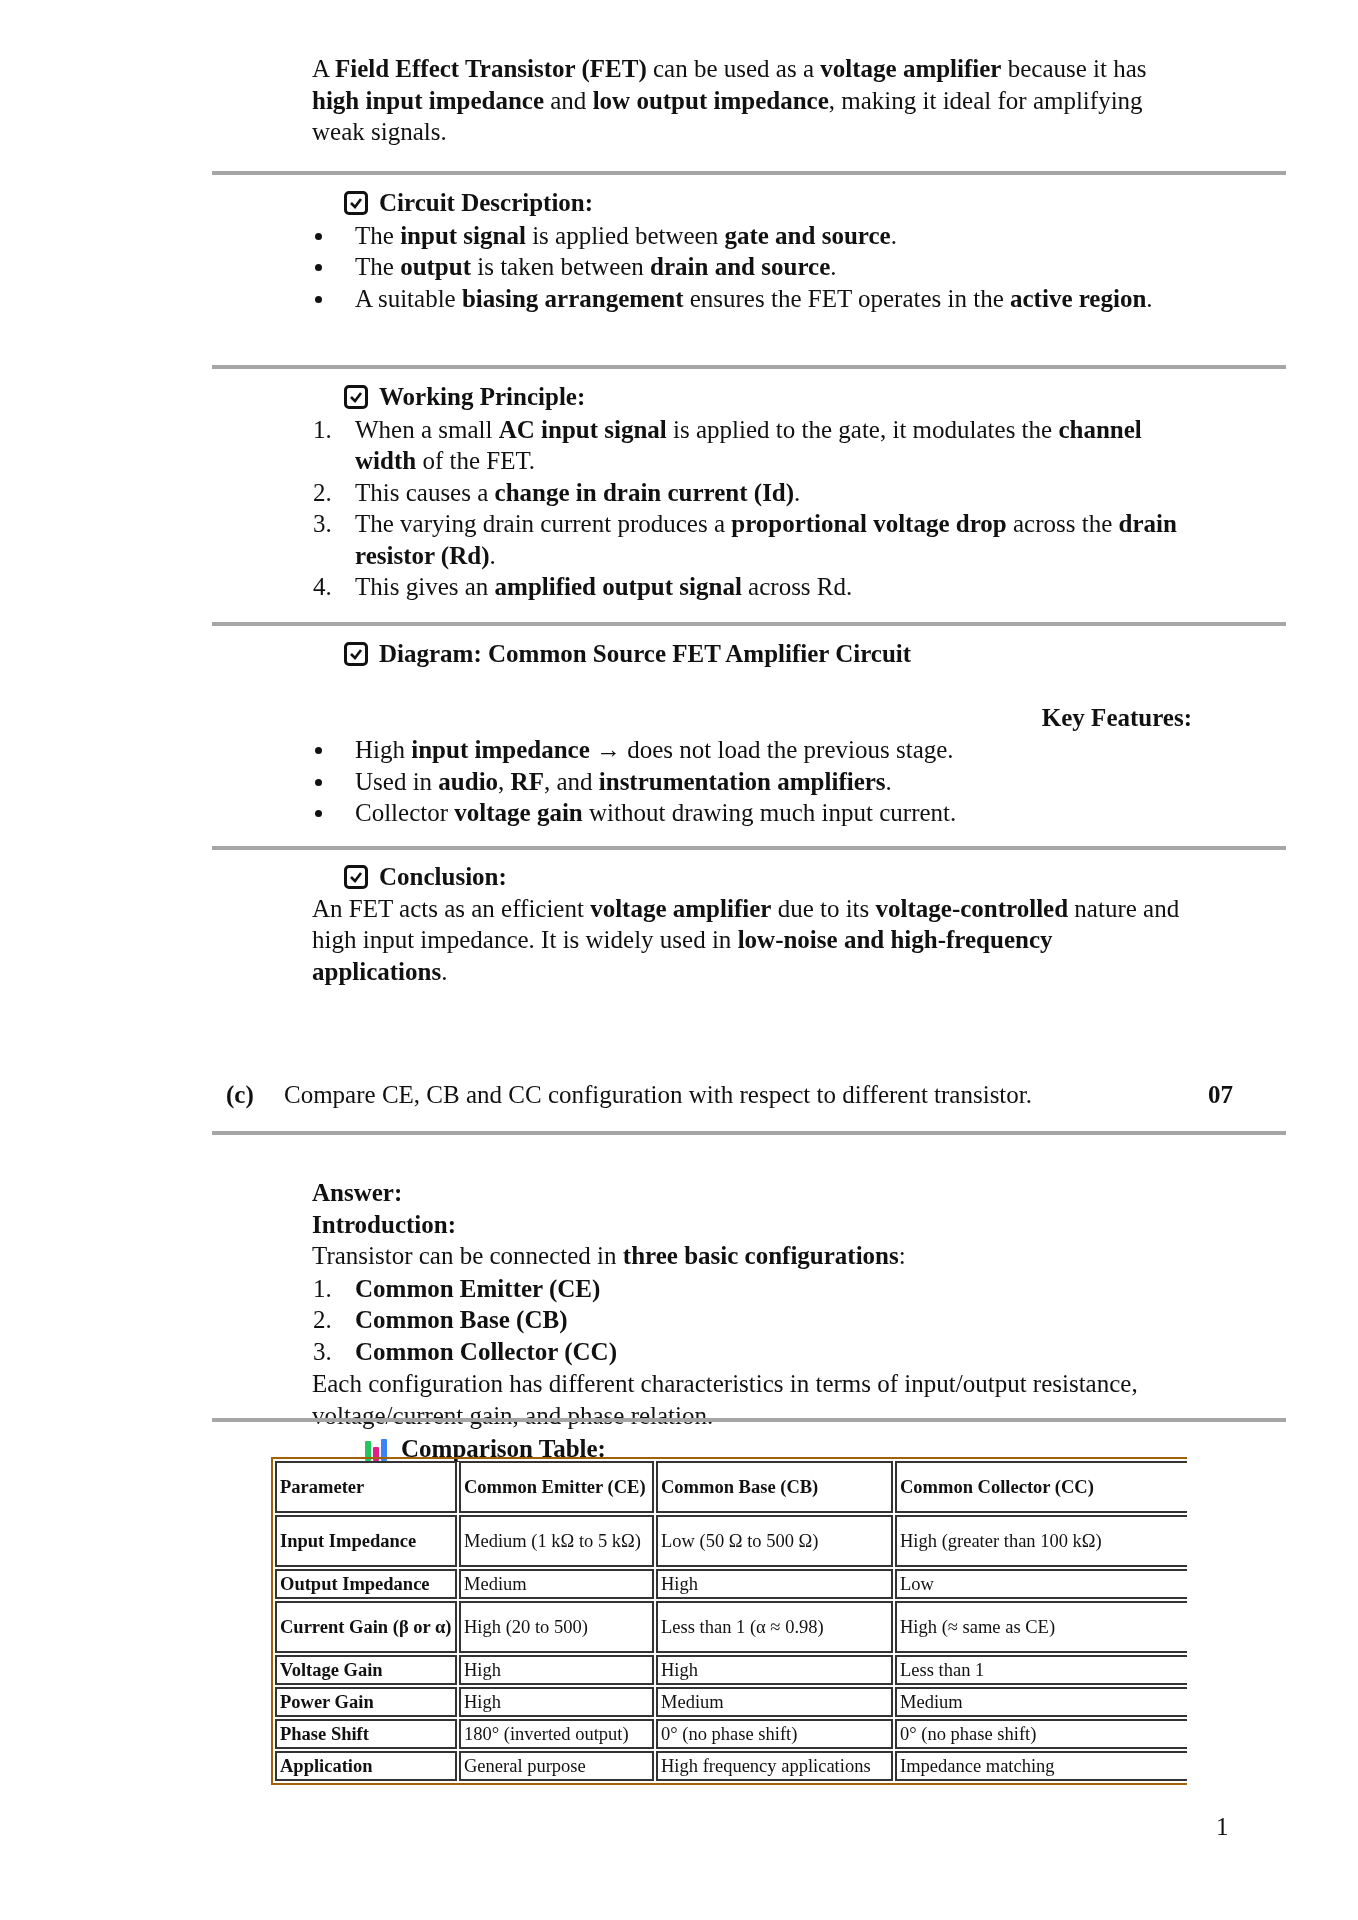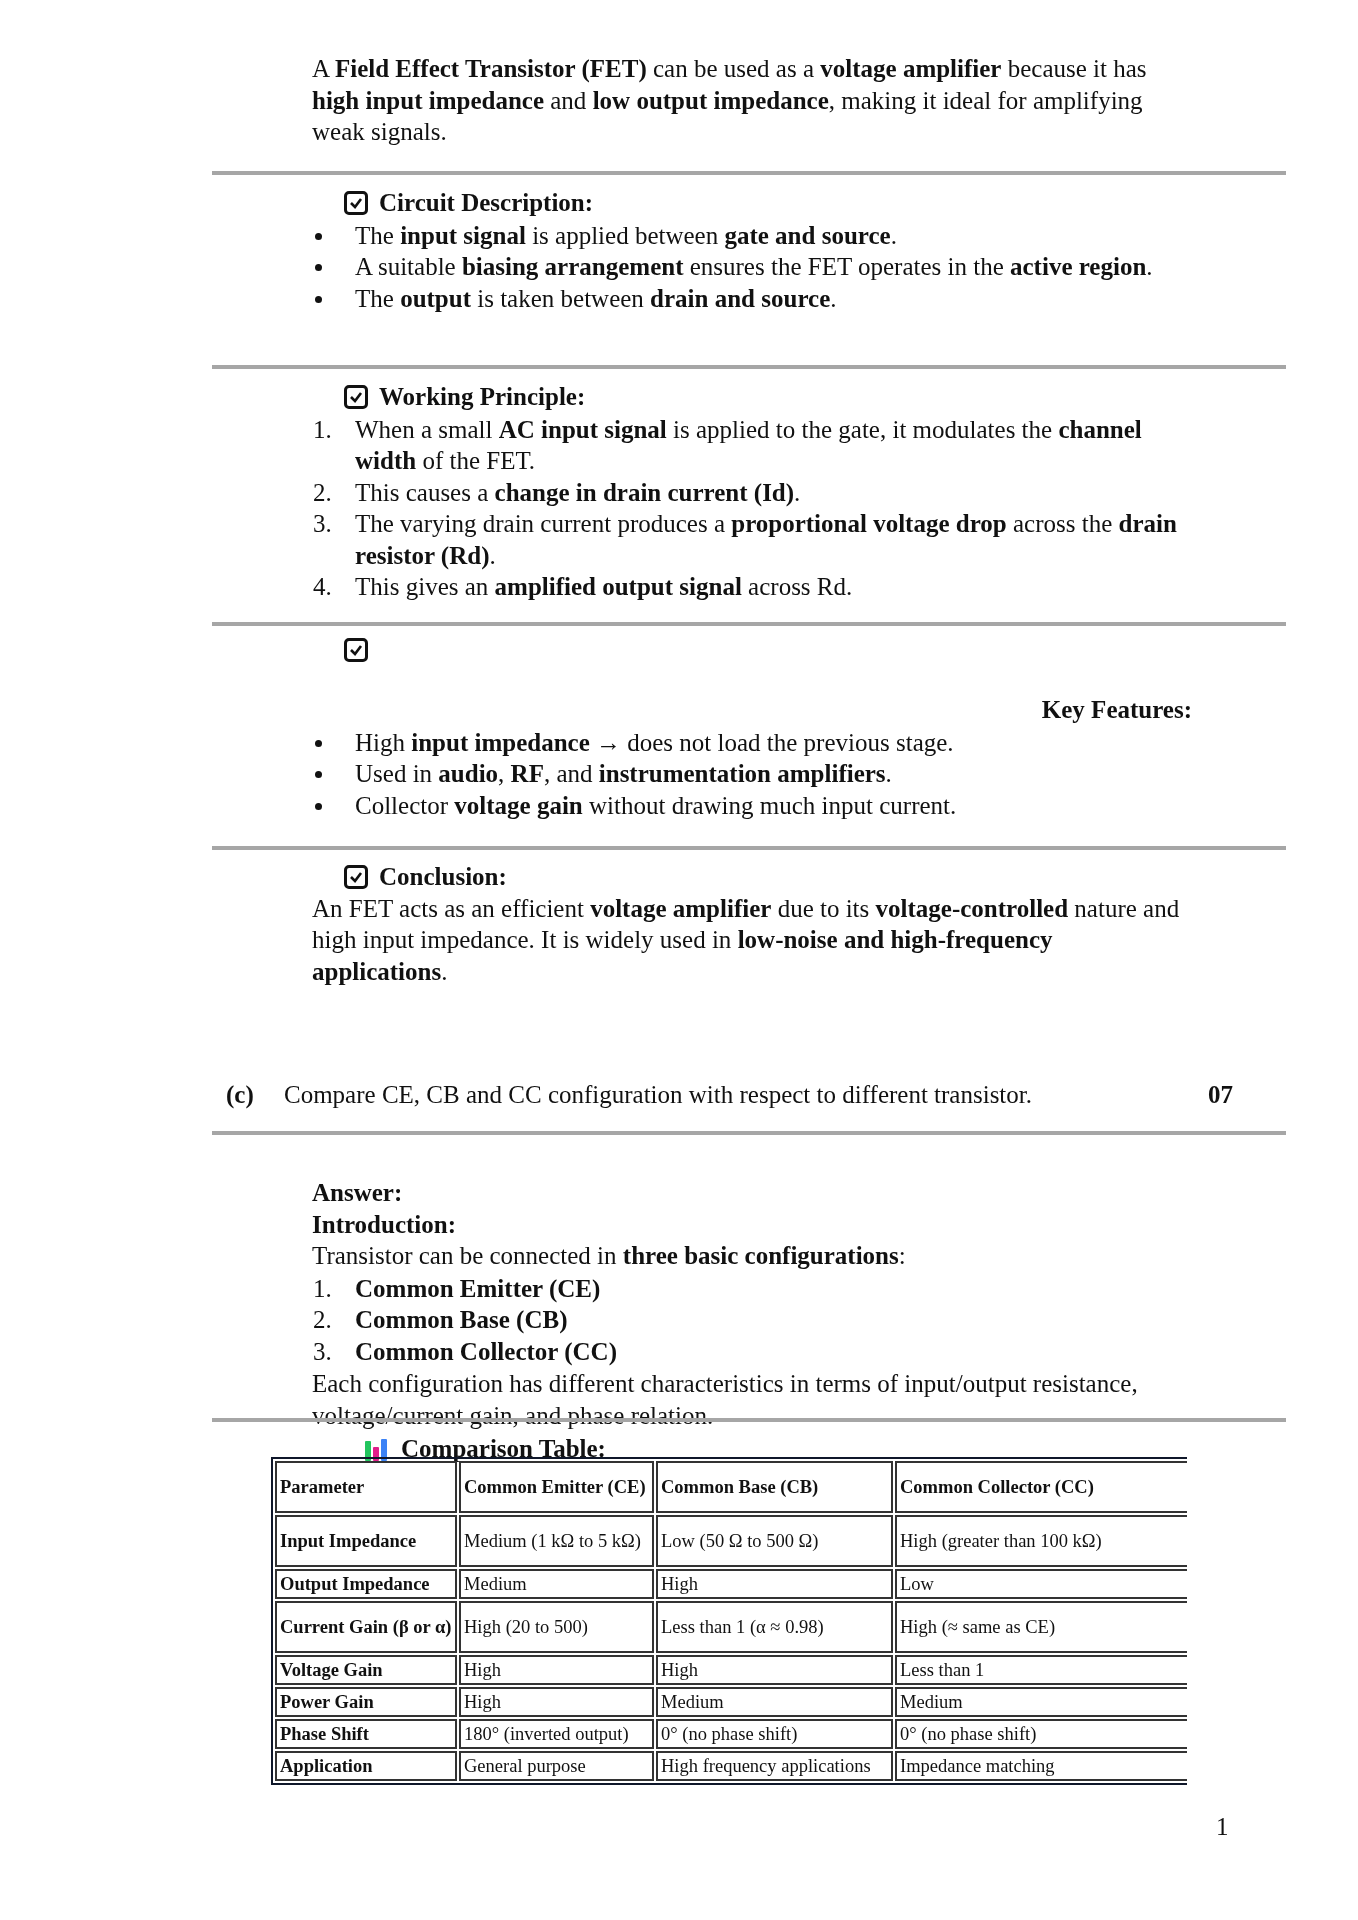--- a/index.html
+++ b/index.html
@@ -28,21 +28,21 @@
   .q-row { position: absolute; left: 226px; width: 1020px; font-size: 25px; line-height: 31px; top: 1079px; }
   .q-row .label { position: absolute; left: 0; font-weight: bold; }
   .q-row .text { position: absolute; left: 58px; }
   .q-row .marks { position: absolute; left: 982px; font-weight: bold; }
   .chart-icon { display: inline-block; width: 25px; height: 25px; position: relative; margin-right: 12px; }
   .chart-icon span { position: absolute; bottom: 0; width: 6px; border-radius: 1px; }
   .table-clip {
     position: absolute; left: 271px; top: 1457px; width: 916px; height: 335px; overflow: hidden;
   }
   table.cmp {
-    border-collapse: separate; border-spacing: 2px; border: 2px solid #0f172a;
+    border-collapse: separate; border-spacing: 2px; border: 2px solid #a16207;
     font-size: 18.5px; line-height: 20px; width: 1000px;
   }
   table.cmp td {
     border: 2px solid #333; padding: 1px 3px; vertical-align: middle;
   }
   table.cmp td.param { font-weight: bold; width: 172px; }
   table.cmp td.c1 { width: 185px; }
   table.cmp td.c2 { width: 227px; }
   table.cmp tr.head td { font-weight: bold; height: 46px; }
   table.cmp tr.tall td { height: 46px; }
@@ -60,22 +60,22 @@
   <div class="heading">
     <span class="check-icon">
         <svg width="16" height="16" viewBox="0 0 16 16">
           <path d="M3 8 L7 12 L13 4" stroke="#111" stroke-width="2.6" fill="none"></path>
         </svg>
       </span>
     <span>Circuit Description:</span>
   </div>
   <ul class="bul">
       <li><span>The </span><b>input signal</b><span> is applied between </span><b>gate and source</b><span>.</span></li>
+      <li><span>The </span><b>output</b><span> is taken between </span><b>drain and source</b><span>.</span></li>
       <li><span>A suitable </span><b>biasing arrangement</b><span> ensures the FET operates in the </span><b>active region</b><span>.</span></li>
-      <li><span>The </span><b>output</b><span> is taken between </span><b>drain and source</b><span>.</span></li>
     </ul>
 </div>
 
 <div class="divider" style="top:365px;"></div>
 
 <div class="content" style="top:381px;">
   <div class="heading">
     <span class="check-icon">
         <svg width="16" height="16" viewBox="0 0 16 16">
           <path d="M3 8 L7 12 L13 4" stroke="#111" stroke-width="2.6" fill="none"></path>
@@ -93,20 +93,21 @@
 
 <div class="divider" style="top:622px;"></div>
 
 <div class="content" style="top:638px;">
   <div class="heading">
     <span class="check-icon">
         <svg width="16" height="16" viewBox="0 0 16 16">
           <path d="M3 8 L7 12 L13 4" stroke="#111" stroke-width="2.6" fill="none"></path>
         </svg>
       </span>
+    <span>Diagram: Common Source FET Amplifier Circuit</span>
   </div>
   <div style="height:32px;"></div>
   <div style="font-weight:bold;text-align:right;">Key Features:</div>
   <ul class="bul">
       <li><span>High </span><b>input impedance</b><span> → does not load the previous stage.</span></li>
       <li><span>Used in </span><b>audio</b><span>, </span><b>RF</b><span>, and </span><b>instrumentation amplifiers</b><span>.</span></li>
       <li><span>Collector </span><b>voltage gain</b><span> without drawing much input current.</span></li>
     </ul>
 </div>
 

